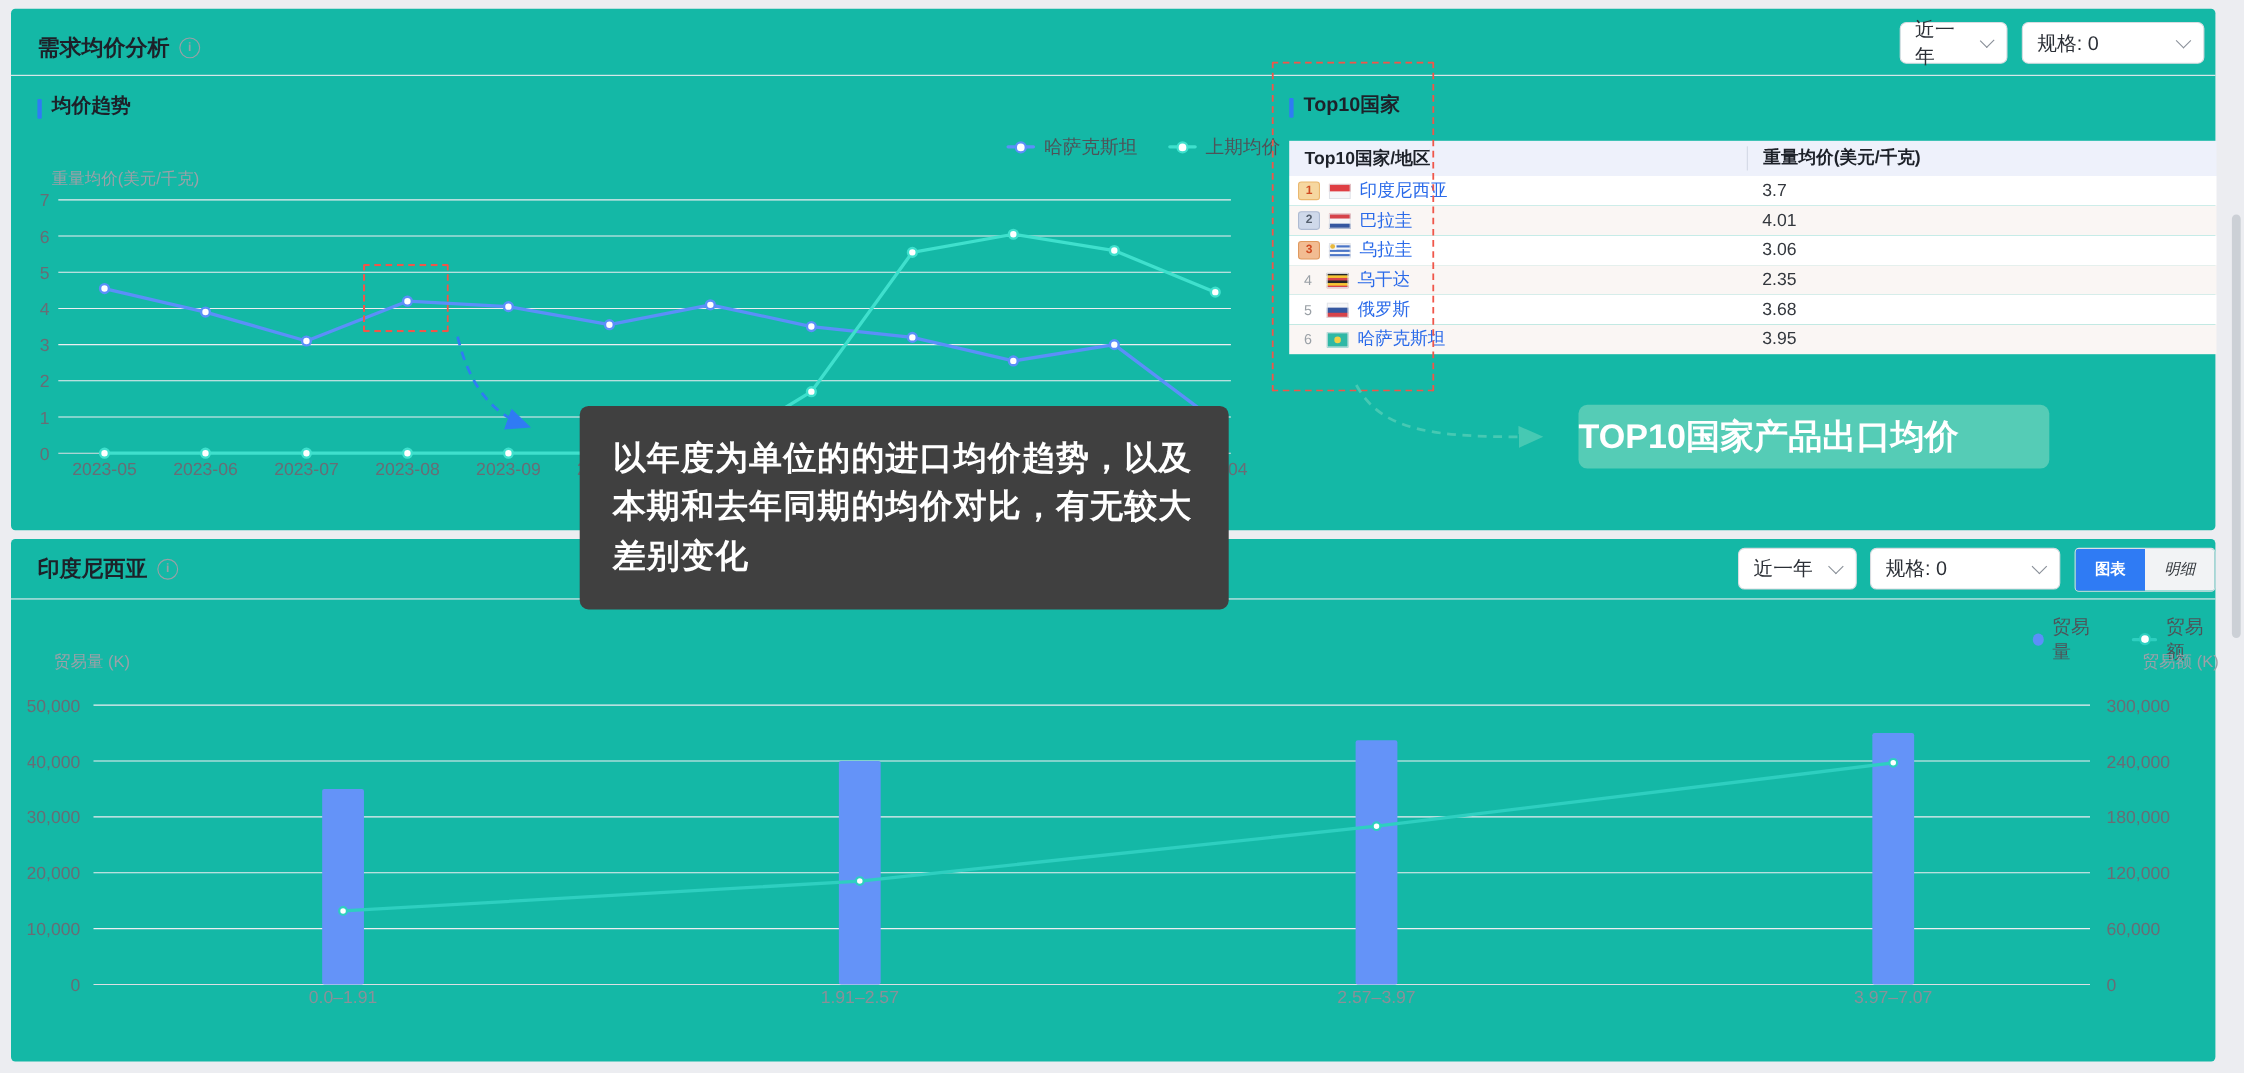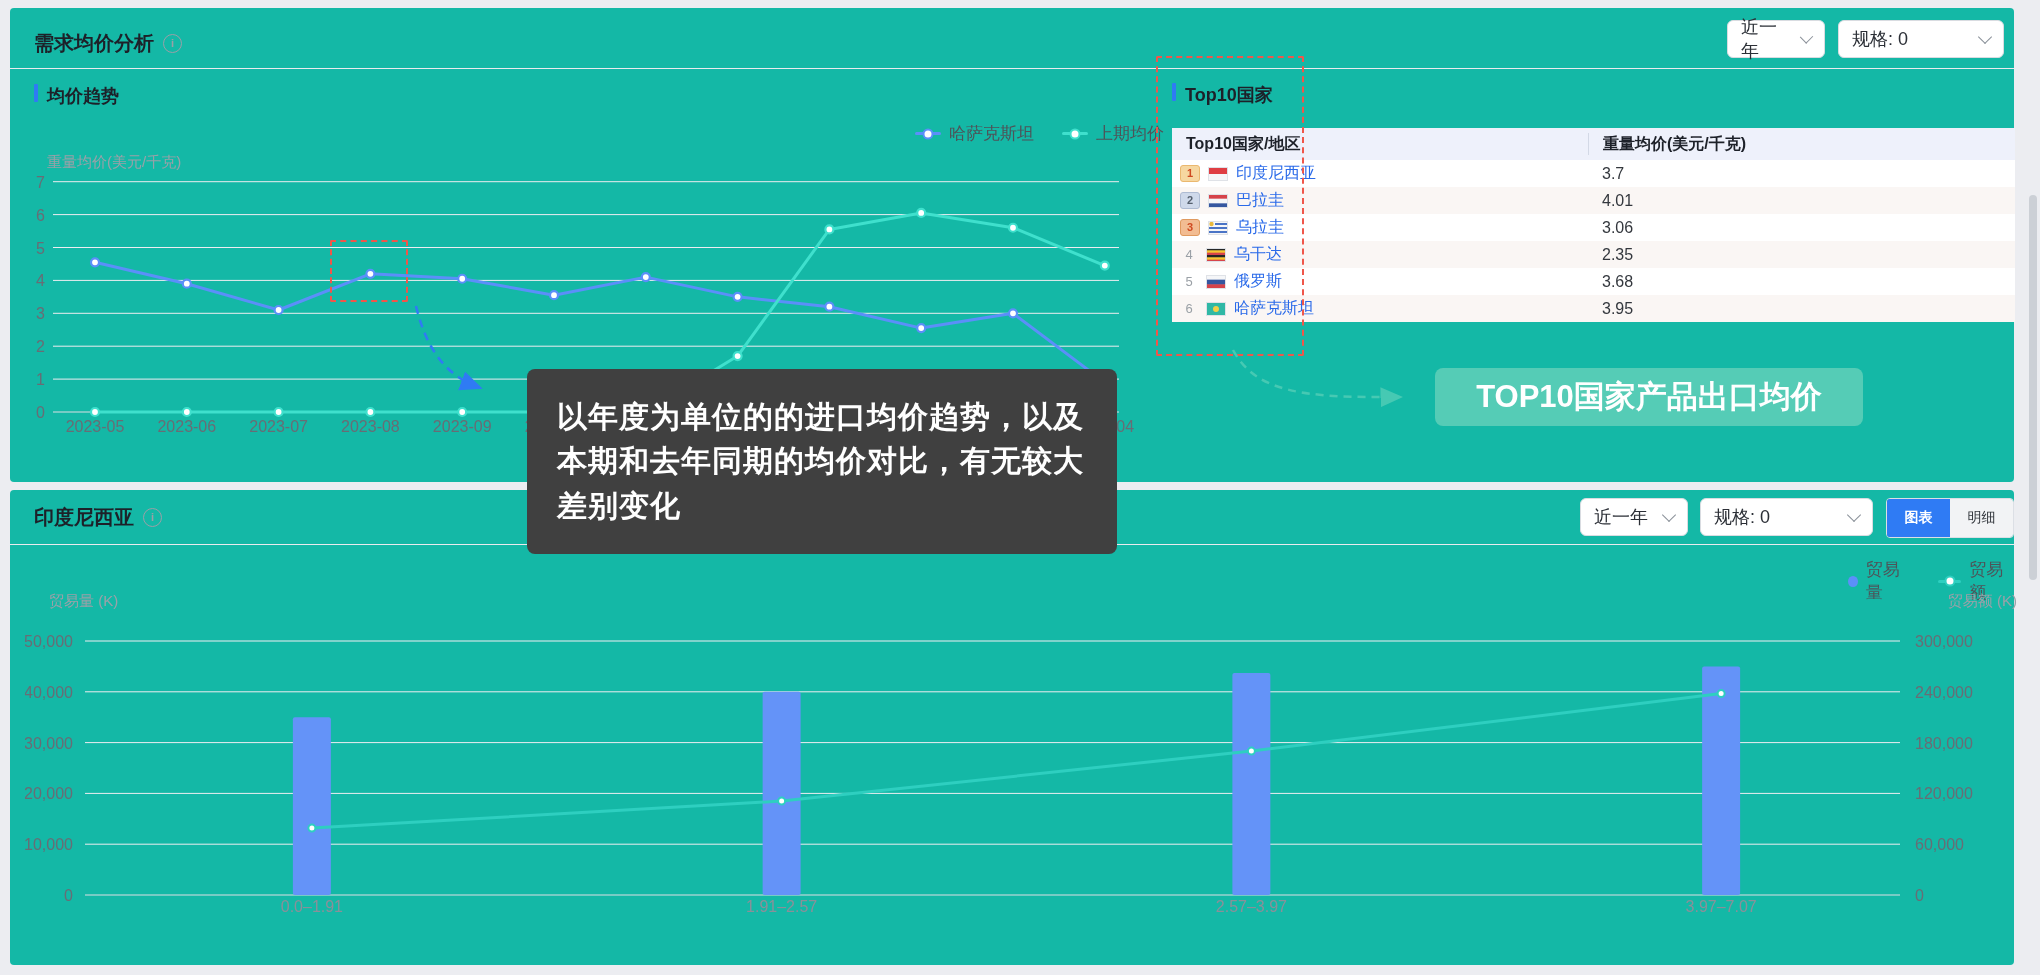--- a/index.html
+++ b/index.html
@@ -13,56 +13,56 @@
   #card2{top:490px;height:475px;}
   .card-title{position:absolute;font-size:20px;font-weight:bold;color:#1d2129;display:flex;align-items:center;gap:9px;}
   .info{display:inline-block;width:17px;height:17px;border:1.3px solid #9aa0a6;border-radius:50%;
         color:#9aa0a6;font-size:11px;line-height:16px;text-align:center;font-style:normal;}
   .info::before{content:"i";}
   .divider{position:absolute;left:0;width:100%;height:1px;background:#eaebef;}
   .select{position:absolute;height:38px;border:1px solid #d9dce1;border-radius:6px;background:#fff;
           display:flex;align-items:center;justify-content:space-between;padding:0 13px;font-size:18px;color:#2b2f36;box-sizing:border-box;}
   .chev{width:9px;height:9px;border-right:1.6px solid #8a9099;border-bottom:1.6px solid #8a9099;
         transform:rotate(45deg);margin-top:-5px;margin-left:12px;}
-  .subtitle{position:absolute;display:flex;align-items:flex-start;gap:9px;font-size:18px;font-weight:bold;}
+  .subtitle{position:absolute;display:flex;align-items:flex-end;gap:9px;font-size:18px;font-weight:bold;}
   .bluebar{width:4px;height:18px;background:#2f7bf4;border-radius:1px;}
   .legend{position:absolute;display:flex;gap:28px;align-items:center;}
   .legend-item{display:flex;align-items:center;gap:8px;font-size:17px;color:#4e5358;}
   .lmark{position:relative;width:26px;height:3px;border-radius:2px;}
   .lmark i{position:absolute;left:50%;top:50%;transform:translate(-50%,-50%);width:7px;height:7px;
            border-radius:50%;background:#fff;border:2px solid currentColor;display:block;}
   .dotmark{width:11px;height:11px;border-radius:50%;}
   svg text.tick{font-size:16px;fill:#686d75;}
   svg text.tick2{font-size:16px;fill:#8a9099;}
   svg text.axis-label{font-size:15px;fill:#9ba1a8;}
   .dashed-red{position:absolute;border:2px dashed #f0564a;border-radius:2px;z-index:4;}
   .callout{position:absolute;left:527px;top:369px;width:590px;box-sizing:border-box;z-index:5;
            background:#404040;border-radius:8px;padding:26px 30px;color:#fff;font-size:30px;
            font-weight:bold;line-height:1.48;letter-spacing:1px;}
   .badge{position:absolute;left:1435px;top:368px;width:428px;height:58px;z-index:5;background:#55ccb6;
-         border-radius:8px;color:#fff;font-size:31px;font-weight:bold;display:flex;align-items:center;justify-content:center;}
+         border-radius:8px;color:#fff;font-size:31px;font-weight:bold;display:flex;align-items:center;}
   
   #top10-title{position:absolute;left:1162px;top:75px;}
   .t-table{position:absolute;left:1162px;top:120px;width:843px;font-size:16px;}
   .t-head{display:flex;background:#eef1fb;height:32px;align-items:center;font-weight:bold;color:#1d2129;position:relative;}
   .t-head .c1{padding-left:14px;width:402px;}
   .t-head .c2{padding-left:14px;border-left:1px solid #d3d9e6;height:22px;line-height:22px;}
   .t-row{display:flex;align-items:center;height:27px;background:#fff;}
   .t-row.alt{background:#faf6f4;}
   .t-row .cell1{width:416px;display:flex;align-items:center;gap:8px;padding-left:8px;box-sizing:border-box;}
   .t-row .cell2{padding-left:14px;color:#33373d;}
   .rank{width:18px;height:15px;border-radius:3px;font-size:11px;font-weight:bold;text-align:center;line-height:15px;flex:none;}
   .rank.plain{background:none;color:#9aa0a6;font-weight:normal;font-size:13px;}
   .country{color:#2a6ae9;cursor:pointer;}
   .flag{flex:none;display:inline-flex;}
   
   .seg{position:absolute;display:flex;border-radius:4px;overflow:hidden;border:1px solid #dcdfe5;}
   .seg button{border:none;width:63px;height:38px;font-size:14px;font-family:inherit;cursor:pointer;}
   .seg .on{background:#2f7bf4;color:#fff;font-weight:bold;}
-  .seg .off{background:#f2f3f5;color:#33373d;}
+  .seg .off{background:#f2f3f5;color:#33373d;font-style:italic;}
   #arrow-overlay{position:absolute;left:0;top:0;z-index:6;pointer-events:none;}
   #scrollbar{position:absolute;right:3px;top:195px;width:8px;height:385px;border-radius:4px;background:#ccd0d6;}
 </style>
 </head>
 <body>
 
 <div class="card" id="card1">
   <div class="card-title" style="left:24px;top:22px;">
     <span>需求均价分析</span>
     <i class="info"></i>

